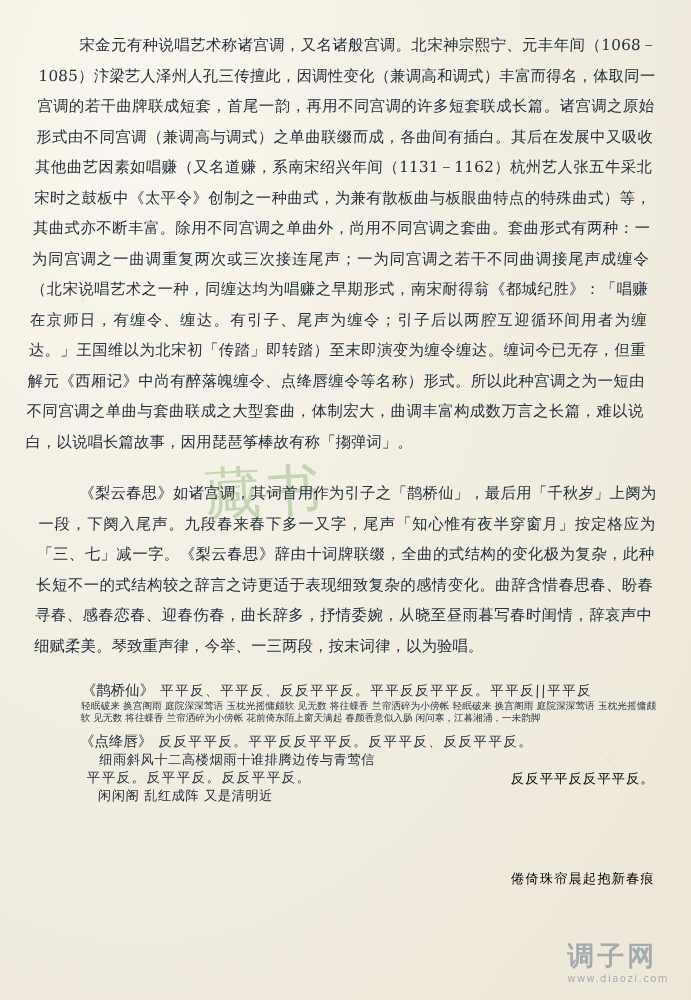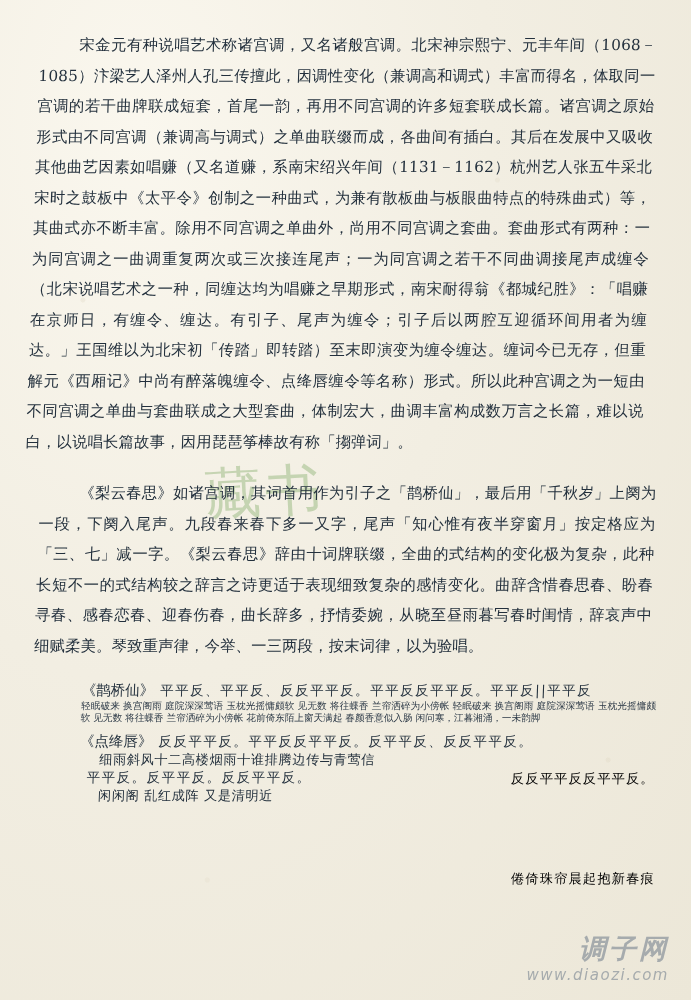--- a/index.html
+++ b/index.html
@@ -127,36 +127,34 @@
     transform: skewX(-2deg);
   }
   .rc1 { top: 770px; }
   .rc3 { top: 845px; }
   .rc4 { top: 870px; }
   
   .watermark {
     position: absolute;
     right: 22px;
     bottom: 16px;
-    text-align: right;
     user-select: none;
-    font-style: italic;
   }
   .wm-cn {
     font-family: "DejaVu Sans", sans-serif;
     font-weight: bold;
     font-size: 27px;
     color: #9aa1a6;
     letter-spacing: 3px;
     line-height: 1.1;
     opacity: .85;
   }
   .wm-url {
     font-family: "DejaVu Sans", sans-serif;
-    font-size: 15px;
+    font-size: 10px;
     color: #9aa1a6;
     letter-spacing: 1.5px;
     opacity: .85;
     margin-top: 2px;
   }
 </style>
 </head>
 <body>
 
 <div class="page">

